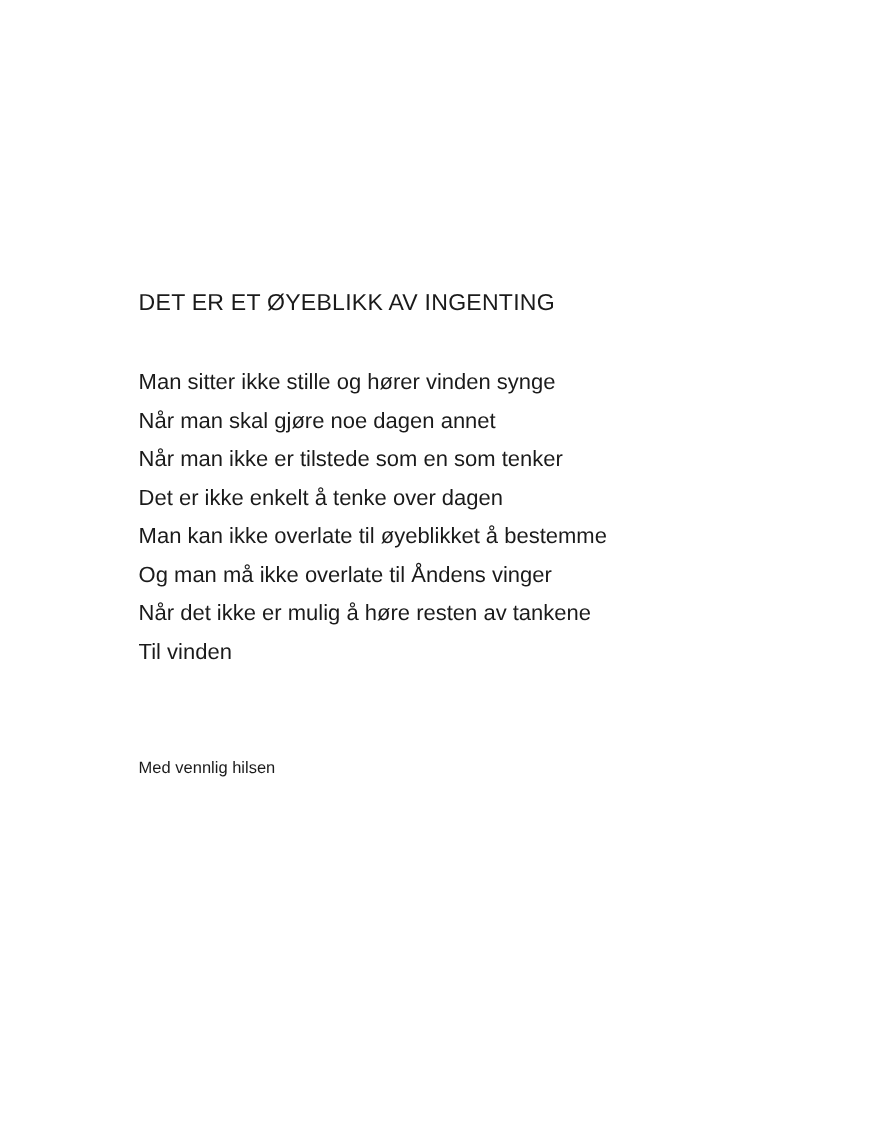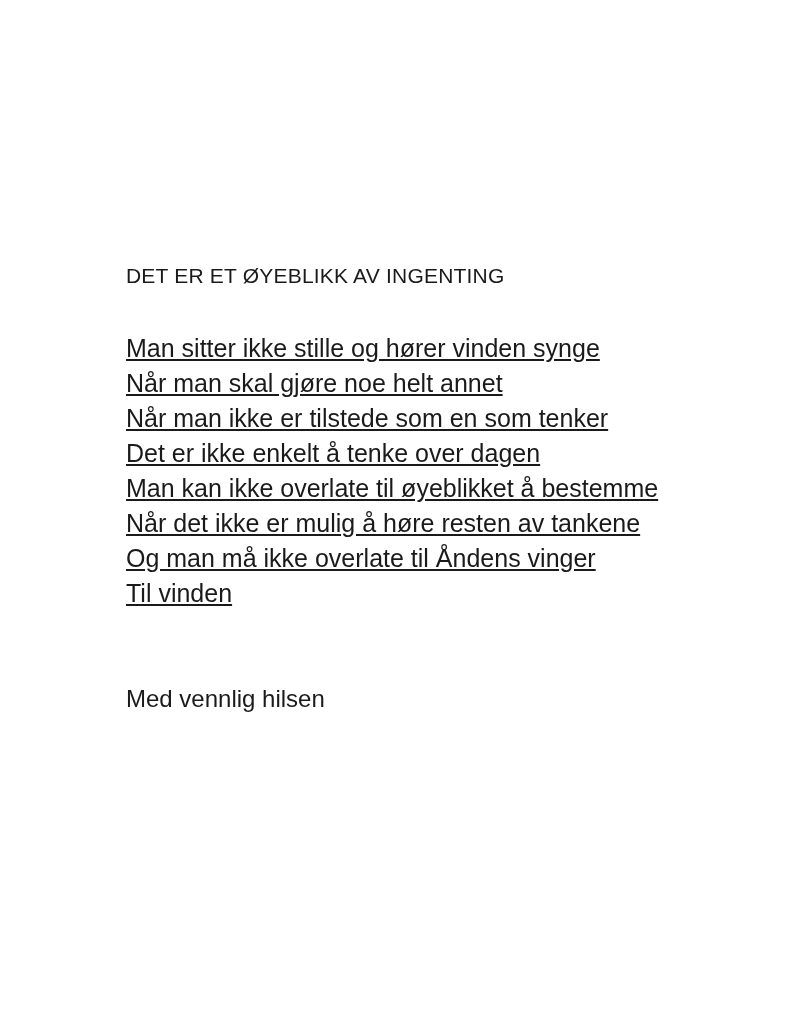--- a/index.html
+++ b/index.html
@@ -35,54 +35,53 @@
     color: #1a1a1a;
     white-space: nowrap;
   }
   .spacer-after-title {
     height: 38px;
   }
   .poem-body {
     margin: 0;
   }
   .poem-line {
-    font-size: 25px;
+    font-size: 20px;
     line-height: 35px;
     color: #1a1a1a;
     white-space: nowrap;
-    text-decoration: underline;
   }
   .spacer-before-signature {
     height: 70px;
   }
   .signature-line {
-    font-size: 24px;
+    font-size: 15px;
     line-height: 35px;
     color: #1a1a1a;
     white-space: nowrap;
   }
 </style>
 </head>
 <body>
 
 <div class="page">
   <div class="content">
 
     <div class="poem-title">DET ER ET ØYEBLIKK AV INGENTING</div>
 
     <div class="spacer-after-title"></div>
 
     <div class="poem-body">
       <div class="poem-line">Man sitter ikke stille og hører vinden synge</div>
-      <div class="poem-line">Når man skal gjøre noe helt annet</div>
+      <div class="poem-line">Når man skal gjøre noe dagen annet</div>
       <div class="poem-line">Når man ikke er tilstede som en som tenker</div>
       <div class="poem-line">Det er ikke enkelt å tenke over dagen</div>
       <div class="poem-line">Man kan ikke overlate til øyeblikket å bestemme</div>
+      <div class="poem-line">Og man må ikke overlate til Åndens vinger</div>
       <div class="poem-line">Når det ikke er mulig å høre resten av tankene</div>
-      <div class="poem-line">Og man må ikke overlate til Åndens vinger</div>
       <div class="poem-line">Til vinden</div>
     </div>
 
     <div class="spacer-before-signature"></div>
 
     <div class="signature-block">
       <div class="signature-line">Med vennlig hilsen</div>
     </div>
 
   </div>

